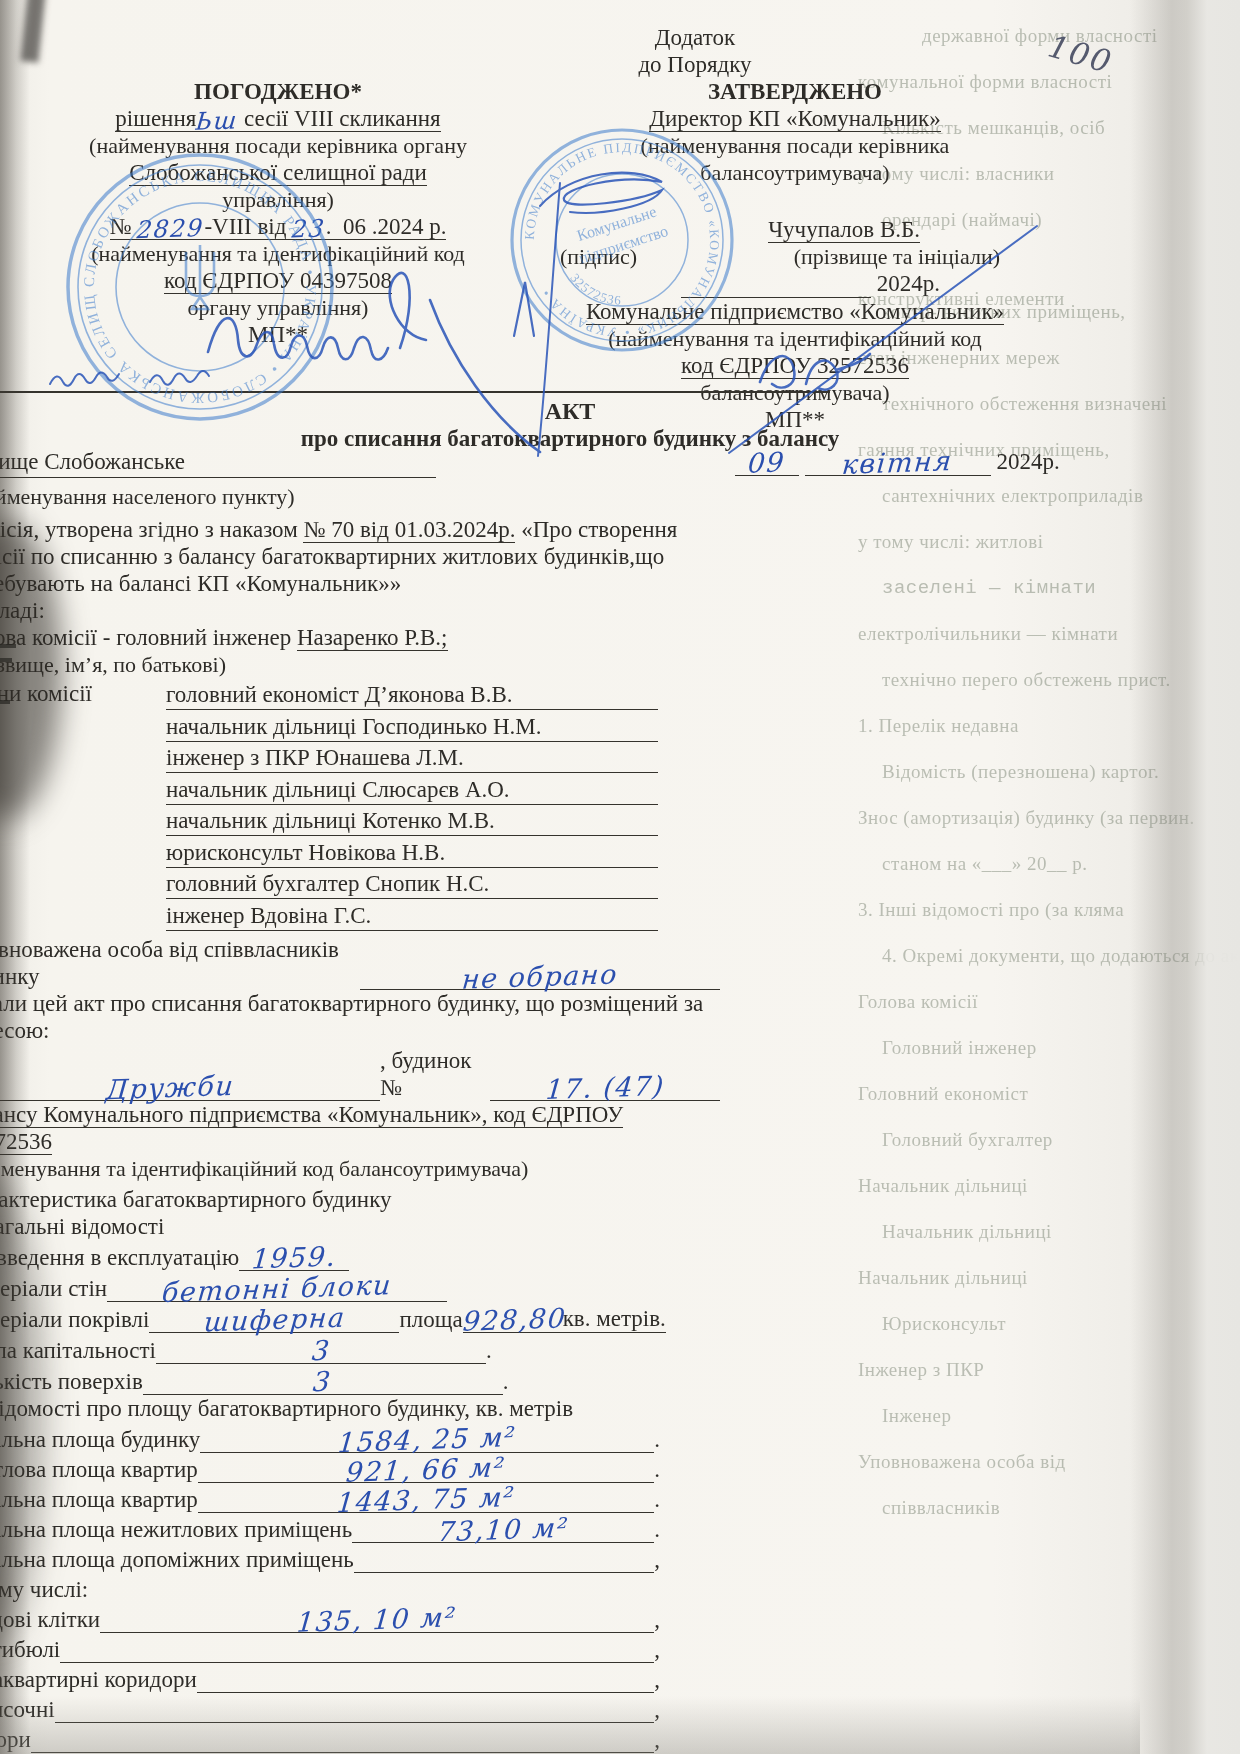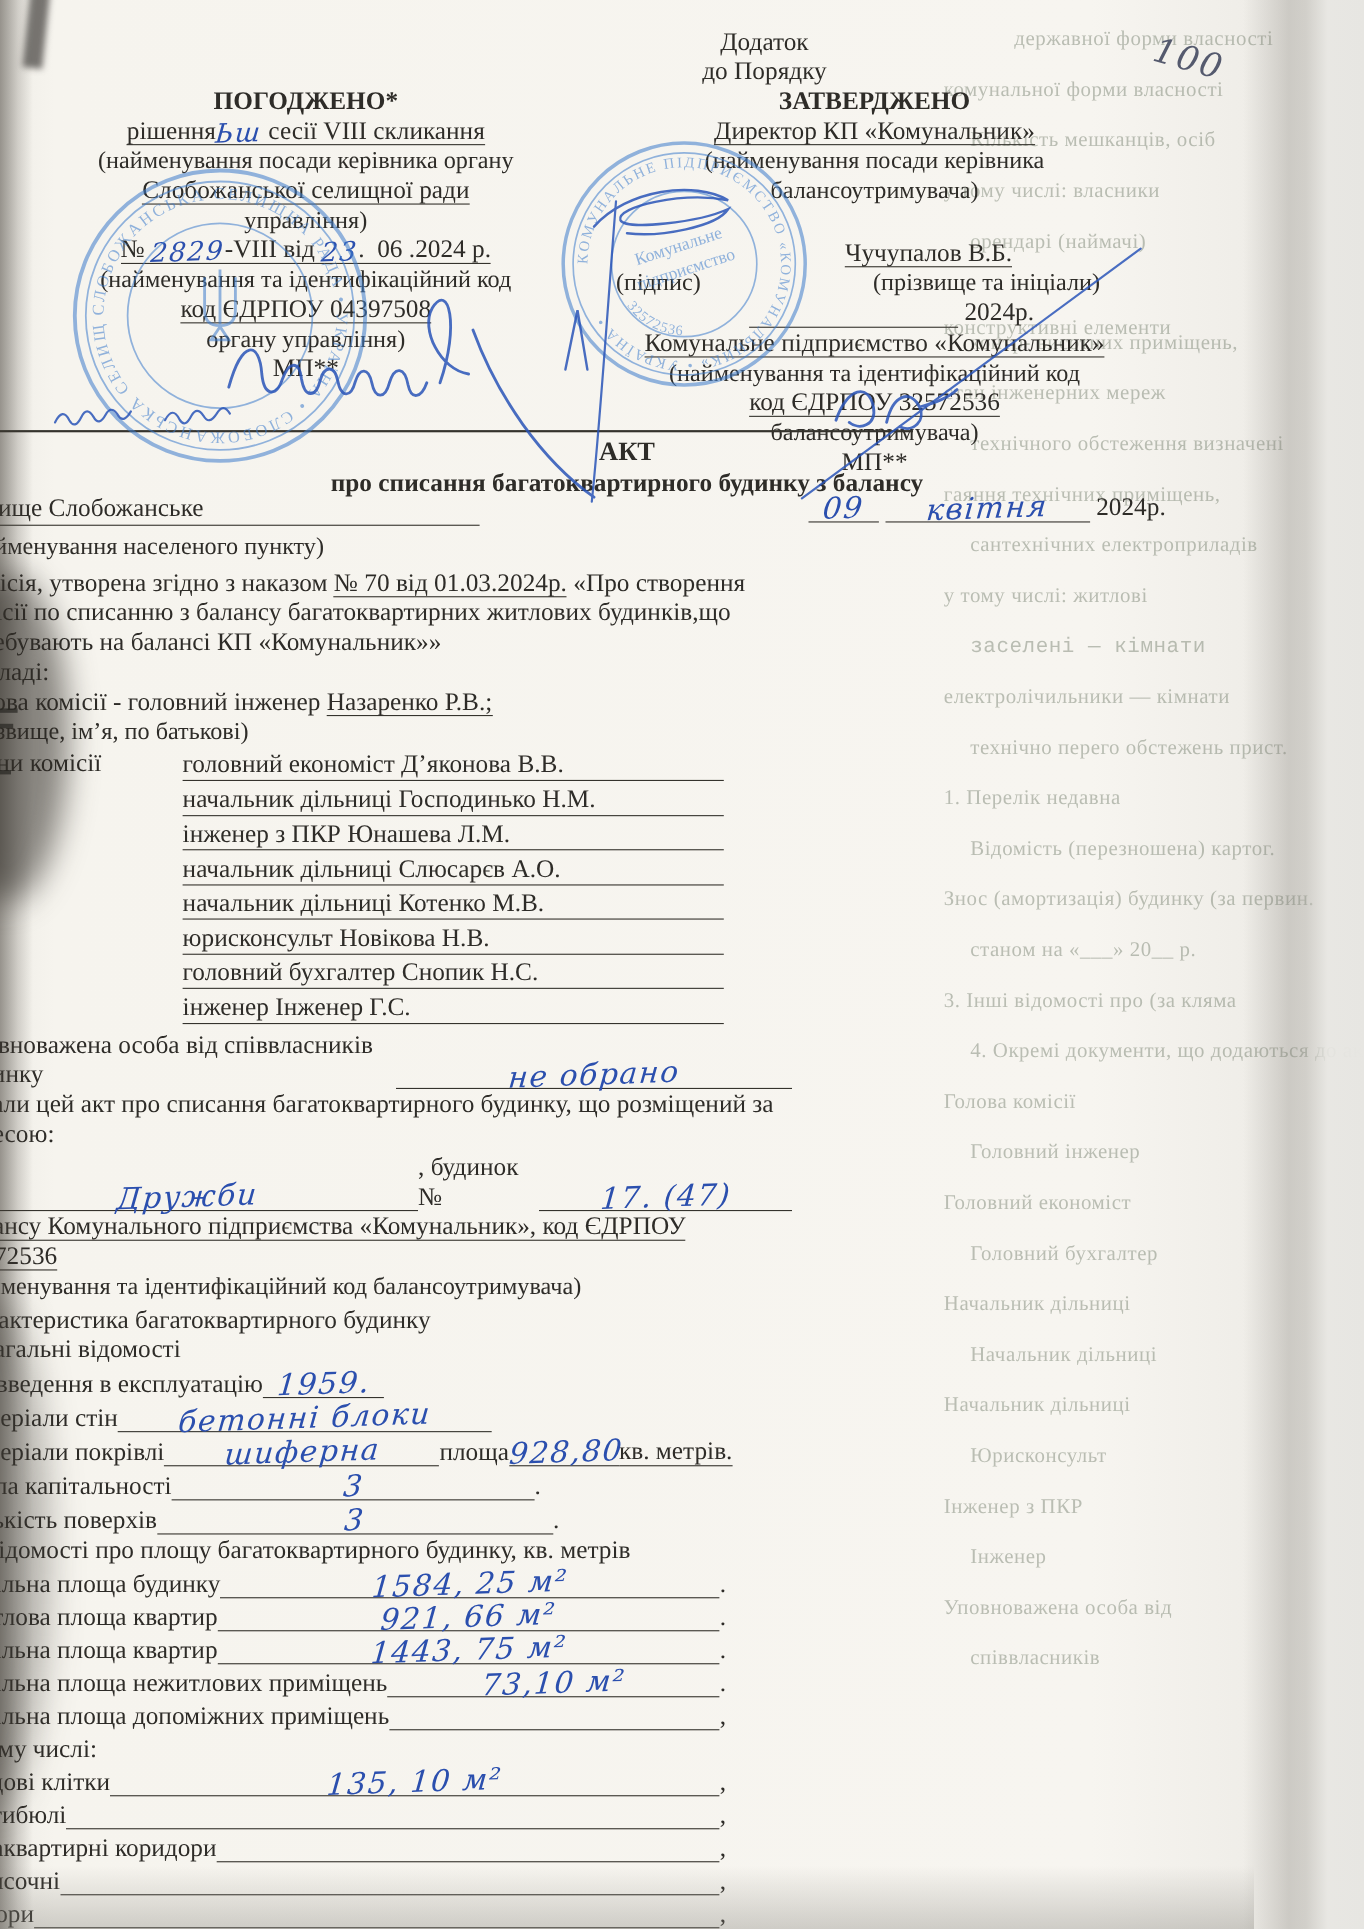--- a/index.html
+++ b/index.html
@@ -180,21 +180,21 @@
       <div class="mlbl">Члени комісії</div>
       <div class="mlist">
 
       <div class="mitem">головний економіст  Д’яконова В.В.</div>
           <div class="mitem">начальник дільниці Господинько Н.М.</div>
           <div class="mitem">інженер з ПКР Юнашева Л.М.</div>
           <div class="mitem">начальник дільниці Слюсарєв А.О.</div>
           <div class="mitem">начальник дільниці Котенко М.В.</div>
           <div class="mitem">юрисконсульт Новікова Н.В.</div>
           <div class="mitem">головний бухгалтер Снопик Н.С.</div>
-          <div class="mitem">інженер Інженер Г.С.</div>
+          <div class="mitem">інженер Вдовіна Г.С.</div>
         </div>
     </div>
     <div class="auth">
       <span>Уповноважена  особа  від співвласників будинку</span>
       <span class="fillhw"><span class="hw">не обрано</span></span>
     </div>
     <p>склали цей акт про списання багатоквартирного будинку, що розміщений за адресою:</p>
     <div class="street">
       <span class="sfill"><span class="hw">Дружби</span></span>
       <span>, будинок №</span>

